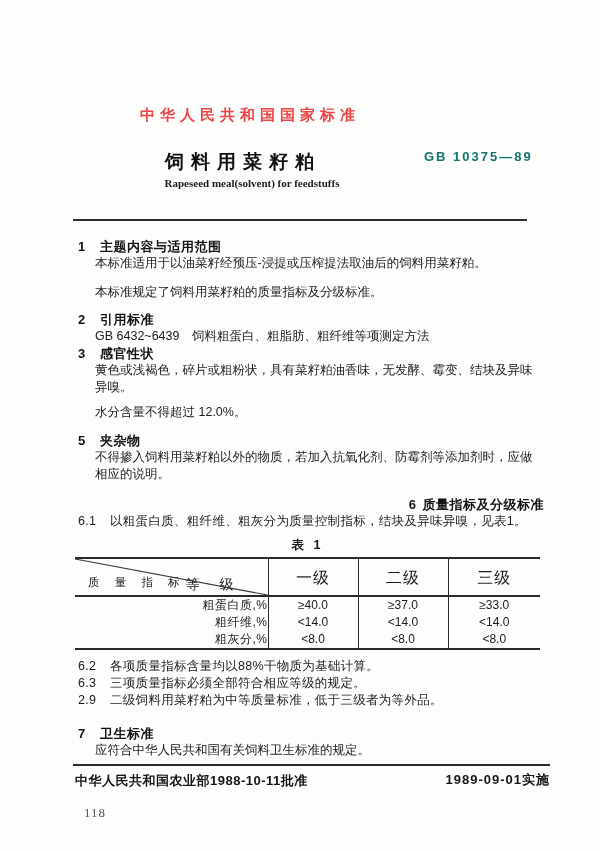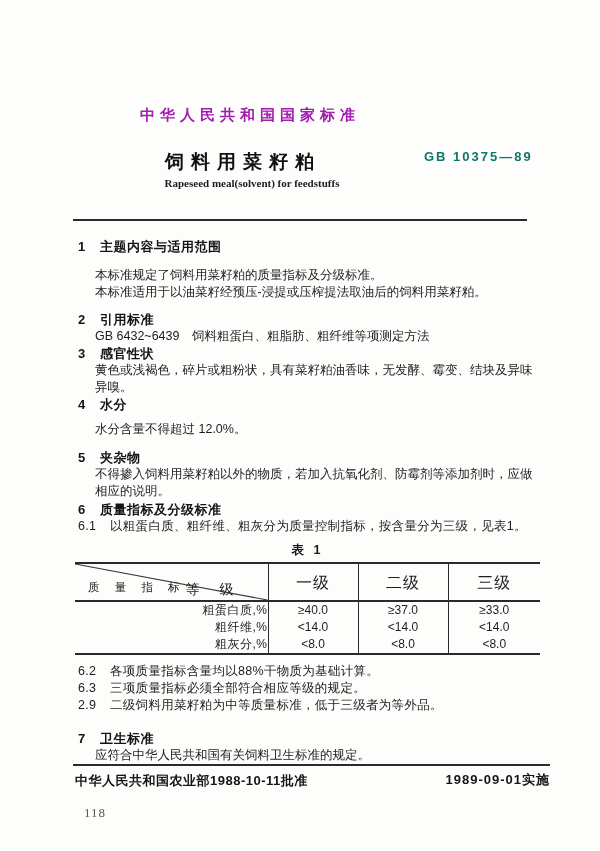--- a/index.html
+++ b/index.html
@@ -10,21 +10,21 @@
     background: #fdfdfc;
     overflow: hidden;
     font-family: "Liberation Sans", "DejaVu Sans", sans-serif;
     color: #1e1e1e;
   }
 
   
   .country-title {
     position: absolute; top: 106px; left: 0; width: 500px;
     text-align: center; font-size: 15px; font-weight: bold;
-    letter-spacing: 5px; color: #a21caf;
+    letter-spacing: 5px; color: #ef4444;
   }
   .doc-title {
     position: absolute; top: 149px; left: 0; width: 486px;
     text-align: center; font-size: 19px; font-weight: bold;
     letter-spacing: 7px; color: #111;
   }
   .standard-no {
     position: absolute; top: 149px; left: 424px;
     font-size: 13px; font-weight: bold; letter-spacing: 2px; color: #0f766e;
   }
@@ -48,21 +48,21 @@
   .para { margin-left: 17px; }
   .sub-line { letter-spacing: 0.3px; }
   .sub-line .num { display: inline-block; min-width: 24px; margin-right: 8px; }
 
   .mt2  { margin-top: 0; }
   .mt8  { margin-top: 8px; }
   .mt9  { margin-top: 0; }
   .mt10 { margin-top: 10px; }
   .mt11 { margin-top: 11px; }
   .mt12 { margin-top: 12px; }
-  .mt13 { margin-top: 1px; }
+  .mt13 { margin-top: 13px; text-align: right; }
   .mt16 { margin-top: 16px; }
 
   
   .tbl-caption {
     margin-top: 7px; width: 465px; margin-left: -3px;
     text-align: center; font-size: 12.5px; font-weight: bold;
     letter-spacing: 3px; color: #1a1a1a;
   }
   table.grade {
     margin-left: -3px; margin-top: 3px;
@@ -115,48 +115,45 @@
   <div class="doc-title">饲料用菜籽粕</div>
   <div class="standard-no">GB 10375—89</div>
   <div class="subtitle-en">Rapeseed meal(solvent) for feedstuffs</div>
   <div class="header-rule"></div>
 
   <div class="content">
 
     <div class="sec-h mt2">
       <span class="num">1</span><span>主题内容与适用范围</span>
     </div>
+    <div class="para">本标准适用于以油菜籽经预压-浸提或压榨提法取油后的饲料用菜籽粕。</div>
     <div class="para mt12">本标准规定了饲料用菜籽粕的质量指标及分级标准。</div>
-    <div class="para">本标准适用于以油菜籽经预压-浸提或压榨提法取油后的饲料用菜籽粕。</div>
 
     <div class="sec-h mt10">
       <span class="num">2</span><span>引用标准</span>
     </div>
     <div class="para mt9">GB 6432~6439　饲料粗蛋白、粗脂肪、粗纤维等项测定方法</div>
 
     <div class="sec-h mt9">
       <span class="num">3</span><span>感官性状</span>
     </div>
     <div class="para mt9">黄色或浅褐色，碎片或粗粉状，具有菜籽粕油香味，无发酵、霉变、结块及异味异嗅。</div>
 
-    <div class="sec-h mt9">
-      <span class="num">4</span><span>水分</span>
-    </div>
     <div class="para mt8">水分含量不得超过 12.0%。</div>
 
     <div class="sec-h mt11">
       <span class="num">5</span><span>夹杂物</span>
     </div>
     <div class="para mt9">不得掺入饲料用菜籽粕以外的物质，若加入抗氧化剂、防霉剂等添加剂时，应做相应的说明。</div>
 
     <div class="sec-h mt13">
       <span class="num">6</span><span>质量指标及分级标准</span>
     </div>
     <div class="sub-line mt9">
-      <span class="num">6.1</span><span>以粗蛋白质、粗纤维、粗灰分为质量控制指标，按含量分为三级，见表1。</span>
+      <span class="num">6.1</span><span>以粗蛋白质、粗纤维、粗灰分为质量控制指标，结块及异味异嗅，见表1。</span>
     </div>
 
     <div class="tbl-caption">表 1</div>
 
     <table class="grade">
       <colgroup>
         <col style="width:193px">
           <col style="width:90px">
           <col style="width:90px">
           <col style="width:92px">

